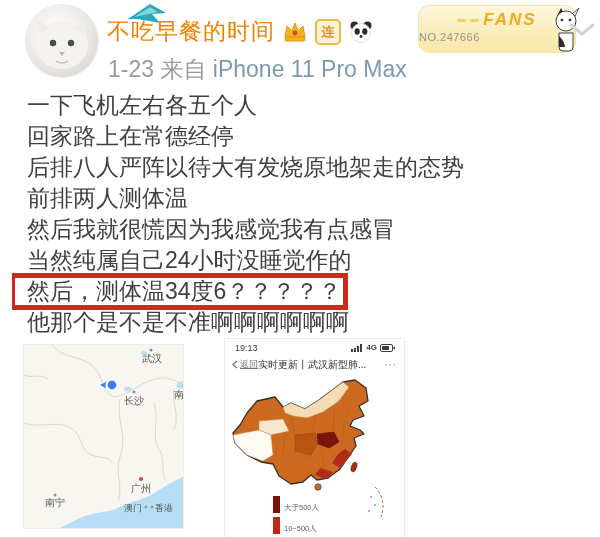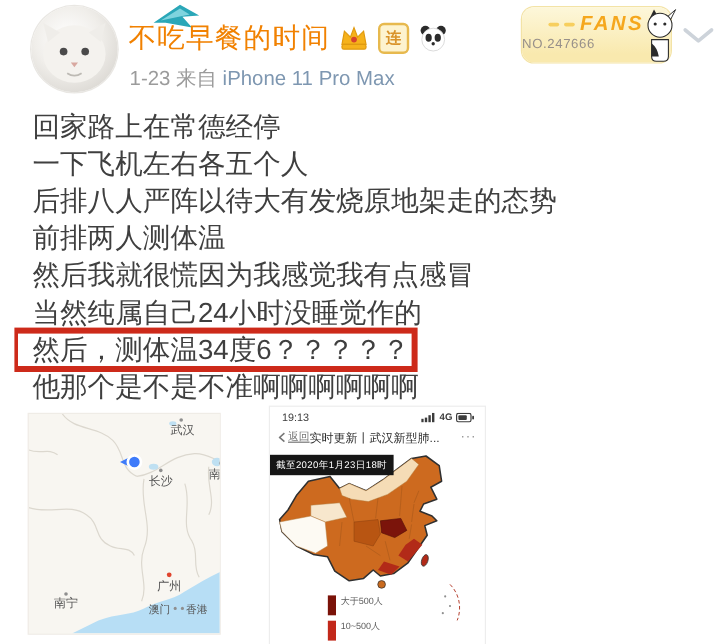--- a/index.html
+++ b/index.html
@@ -10,24 +10,24 @@
   .avatar{position:absolute;left:14px;top:5px;width:72px;height:72px;border-radius:50%;
           background:radial-gradient(circle at 42% 38%, #ffffff 0%, #f0eeea 45%, #d8d5d0 85%, #c6c3be 100%);
           box-shadow:0 0 0 1px #e9e7e3;cursor:pointer;}
   .avatar svg{position:absolute;left:0;top:0;}
   .pendant{position:absolute;left:112px;top:1px;width:46px;height:24px;}
   .name-row{position:absolute;left:95px;top:16px;display:flex;align-items:center;gap:7px;}
   .username{font-size:23px;color:#f18101;letter-spacing:1px;cursor:pointer;white-space:nowrap;}
   .badge-crown,.badge-panda{width:26px;height:24px;display:inline-block;}
   .badge-checkin{width:22px;height:22px;background:#fdf3cf;border:2px solid #e7b94e;border-radius:5px;
           color:#d9932a;font-size:13px;font-weight:bold;display:flex;align-items:center;justify-content:center;}
-  .meta{position:absolute;left:96px;top:54px;font-size:17px;color:#9b9b9b;}
+  .meta{position:absolute;left:96px;top:54px;font-size:23px;color:#9b9b9b;}
   .meta .src{color:#7e97b1;cursor:pointer;}
 
-  .fans-pill{position:absolute;left:423px;top:6px;width:124px;height:46px;border-radius:10px;
+  .fans-pill{position:absolute;left:407px;top:6px;width:156px;height:46px;border-radius:10px;
           background:linear-gradient(180deg,#fdf7da 0%,#f9e9ae 85%);box-shadow:0 0 0 1px #f3e3a6;cursor:pointer;}
   .fans-line{display:flex;align-items:center;justify-content:center;gap:4px;margin-top:4px;}
   .dash{width:9px;height:3px;border-radius:2px;background:#f7cf5e;}
   .fans-label{font-size:17px;font-weight:bold;font-style:italic;color:#f5a71d;letter-spacing:2px;}
   .fans-number{font-size:11px;color:#97908a;margin-top:1px;letter-spacing:.5px;}
   .fans-mascot{position:absolute;right:-8px;top:0px;width:34px;height:48px;}
   .chevron-down{position:absolute;left:556px;top:22px;width:28px;height:16px;cursor:pointer;}
 
   
   .post{position:absolute;left:15px;top:90px;width:570px;font-size:23px;line-height:31px;color:#3f3f3f;}
@@ -46,21 +46,21 @@
           font-size:9px;color:#3c3c3c;}
   .sticons{display:flex;align-items:center;gap:3px;font-size:8px;color:#3c3c3c;font-weight:bold;}
   .nav{display:flex;align-items:center;height:21px;padding:0 7px;font-size:10px;color:#333;}
   .nav .back{display:flex;align-items:center;gap:2px;color:#777;font-size:9px;text-decoration:underline;}
   .nav .title{flex:1;text-align:left;color:#2e2e2e;white-space:nowrap;overflow:hidden;}
   .nav .more{color:#888;font-size:10px;letter-spacing:1px;}
   .banner{position:absolute;left:0px;top:40px;background:#161616;color:#fff;font-size:8px;
           padding:3px 5px;letter-spacing:.3px;z-index:3;}
   .cmap{position:absolute;left:0;top:36px;width:179px;height:150px;}
   .legend{position:absolute;left:9px;top:157px;z-index:3;}
-  .lrow{display:flex;align-items:flex-start;gap:4px;margin-bottom:4px;padding-left:39px;}
+  .lrow{display:flex;align-items:flex-end;gap:4px;margin-bottom:4px;padding-left:39px;}
   .lrow .label{font-size:7.5px;color:#5c5c5c;}
 </style>
 </head>
 <body>
 
 <div class="page">
 
   <div class="avatar">
     <svg width="72" height="72" viewBox="0 0 72 72">
       <ellipse cx="36" cy="40" rx="26" ry="24" fill="#f4f2ee"></ellipse>
@@ -120,22 +120,22 @@
       <path d="M10,27 h14 v14 q0,4 -4,4 h-6 q-4,0 -4,-4 Z" fill="#ffffff" stroke="#2b2b2b" stroke-width="0.9"></path>
       <path d="M10,30 q5,4 6,11 l-6,0 Z" fill="#2b2b2b"></path>
     </svg>
   </div>
 
   <svg class="chevron-down" viewBox="0 0 28 16">
     <polyline points="3,3 14,12 25,3" fill="none" stroke="#cdd3da" stroke-width="3" stroke-linecap="round" stroke-linejoin="round"></polyline>
   </svg>
 
   <div class="post">
+    <div class="pline">一下飞机左右各五个人</div>
     <div class="pline">回家路上在常德经停</div>
-    <div class="pline">一下飞机左右各五个人</div>
     <div class="pline">后排八人严阵以待大有发烧原地架走的态势</div>
     <div class="pline">前排两人测体温</div>
     <div class="pline">然后我就很慌因为我感觉我有点感冒</div>
     <div class="pline">当然纯属自己24小时没睡觉作的</div>
     <div class="pline">然后，测体温34度6？？？？？</div>
     <div class="pline">他那个是不是不准啊啊啊啊啊啊</div>
     <div class="redbox"></div>
   </div>
 
   <div class="map-left">
@@ -206,21 +206,20 @@
       <span class="back">
         <svg width="6" height="9" viewBox="0 0 6 9">
           <polyline points="5,1 1,4.5 5,8" fill="none" stroke="#777" stroke-width="1.3"></polyline>
         </svg>
         <span>返回</span>
       </span>
       <span class="title">实时更新丨武汉新型肺...</span>
       <span class="more">···</span>
     </div>
 
-    <div class="banner">截至2020年1月23日18时</div>
 
     <svg class="cmap" viewBox="0 0 179 150">
 
       <polygon points="15,50 22,38 32,26 50,22 58,32 66,28 80,34 94,25 106,16 118,7 130,5 141,13 143,26 134,31 139,41 128,45 125,51 135,55 139,59 129,63 131,71 124,81 115,94 103,103 92,105 86,100 78,107 66,109 54,101 48,89 36,87 22,80 10,68 8,58" fill="#cd6a1f" stroke="#303030" stroke-width="1.3" stroke-linejoin="round"></polygon>
 
       <polygon points="58,32 66,28 80,34 94,25 106,16 118,7 124,12 114,26 98,37 82,43 68,41 60,38" fill="#f5dcb6" stroke="#b07a3a" stroke-width="0.4"></polygon>
       <polygon points="34,46 58,44 64,56 46,60 34,55" fill="#f7e7cd" stroke="#b07a3a" stroke-width="0.4"></polygon>
       <polygon points="8,60 34,55 46,60 48,80 38,86 22,80 10,68" fill="#fdfaf3" stroke="#b07a3a" stroke-width="0.4"></polygon>
 
       <polygon points="70,60 90,58 92,70 86,80 70,76" fill="#b85512" stroke="#8a3f0e" stroke-width="0.4"></polygon>

